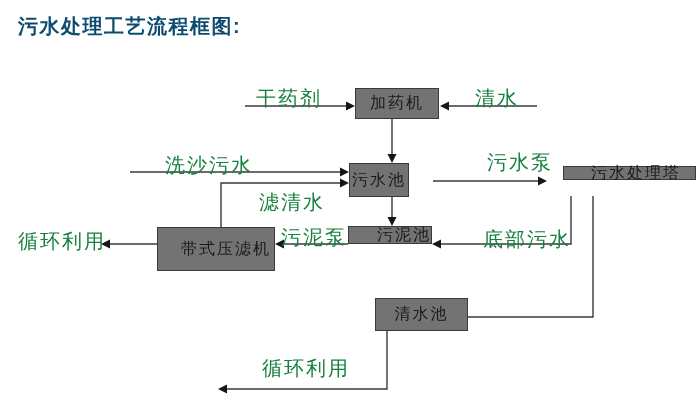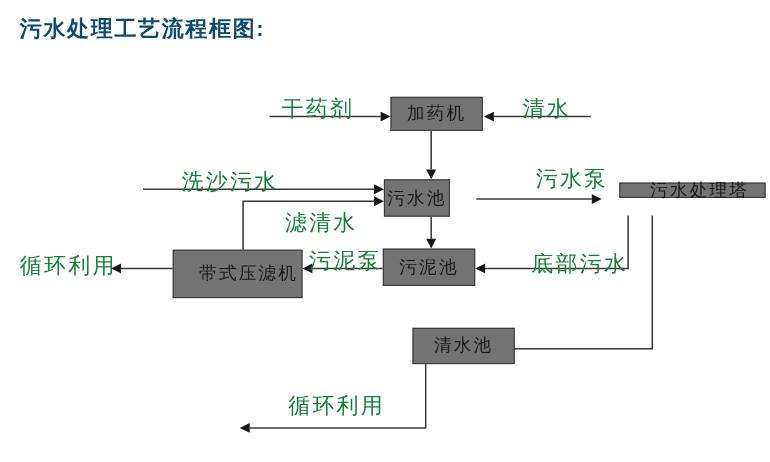--- a/index.html
+++ b/index.html
@@ -20,21 +20,21 @@
     position:absolute;font-size:20px;letter-spacing:2px;white-space:nowrap;color:#15803d;text-align:right;
   }
   svg.connectors{position:absolute;left:0;top:0;width:700px;height:420px;}
   svg.connectors path{stroke:#3a3a3a;stroke-width:1.4;fill:none;}
   svg.connectors polygon{fill:#161616;stroke:none;}
   
   #n-dosing   {left:355px;top:88px;width:84px;height:31px;}
   #n-sewage   {left:349px;top:163px;width:60px;height:34px;}
   #n-tower    {left:563px;top:166px;width:133px;height:14px;padding-left:13px;}
   #n-press    {left:157px;top:227px;width:118px;height:44px;padding-left:20px;}
-  #n-sludge   {left:348px;top:226px;width:84px;height:34px;}
+  #n-sludge   {left:348px;top:226px;width:84px;height:18px;justify-content:flex-end;}
   #n-clean    {left:341px;top:298px;width:93px;height:33px;margin-left:34px;}
   
   #l-dry     {left:256px;top:85px;}
   #l-cw      {left:475px;top:85px;}
   #l-sand    {left:165px;top:152px;}
   #l-filter  {left:259px;top:189px;}
   #l-swpump  {left:453px;top:149px;margin-left:34px;}
   #l-slpump  {left:281px;top:224px;}
   #l-mudcake {left:18px;top:228px;}
   #l-bottom  {left:471px;top:226px;margin-left:12px;}

